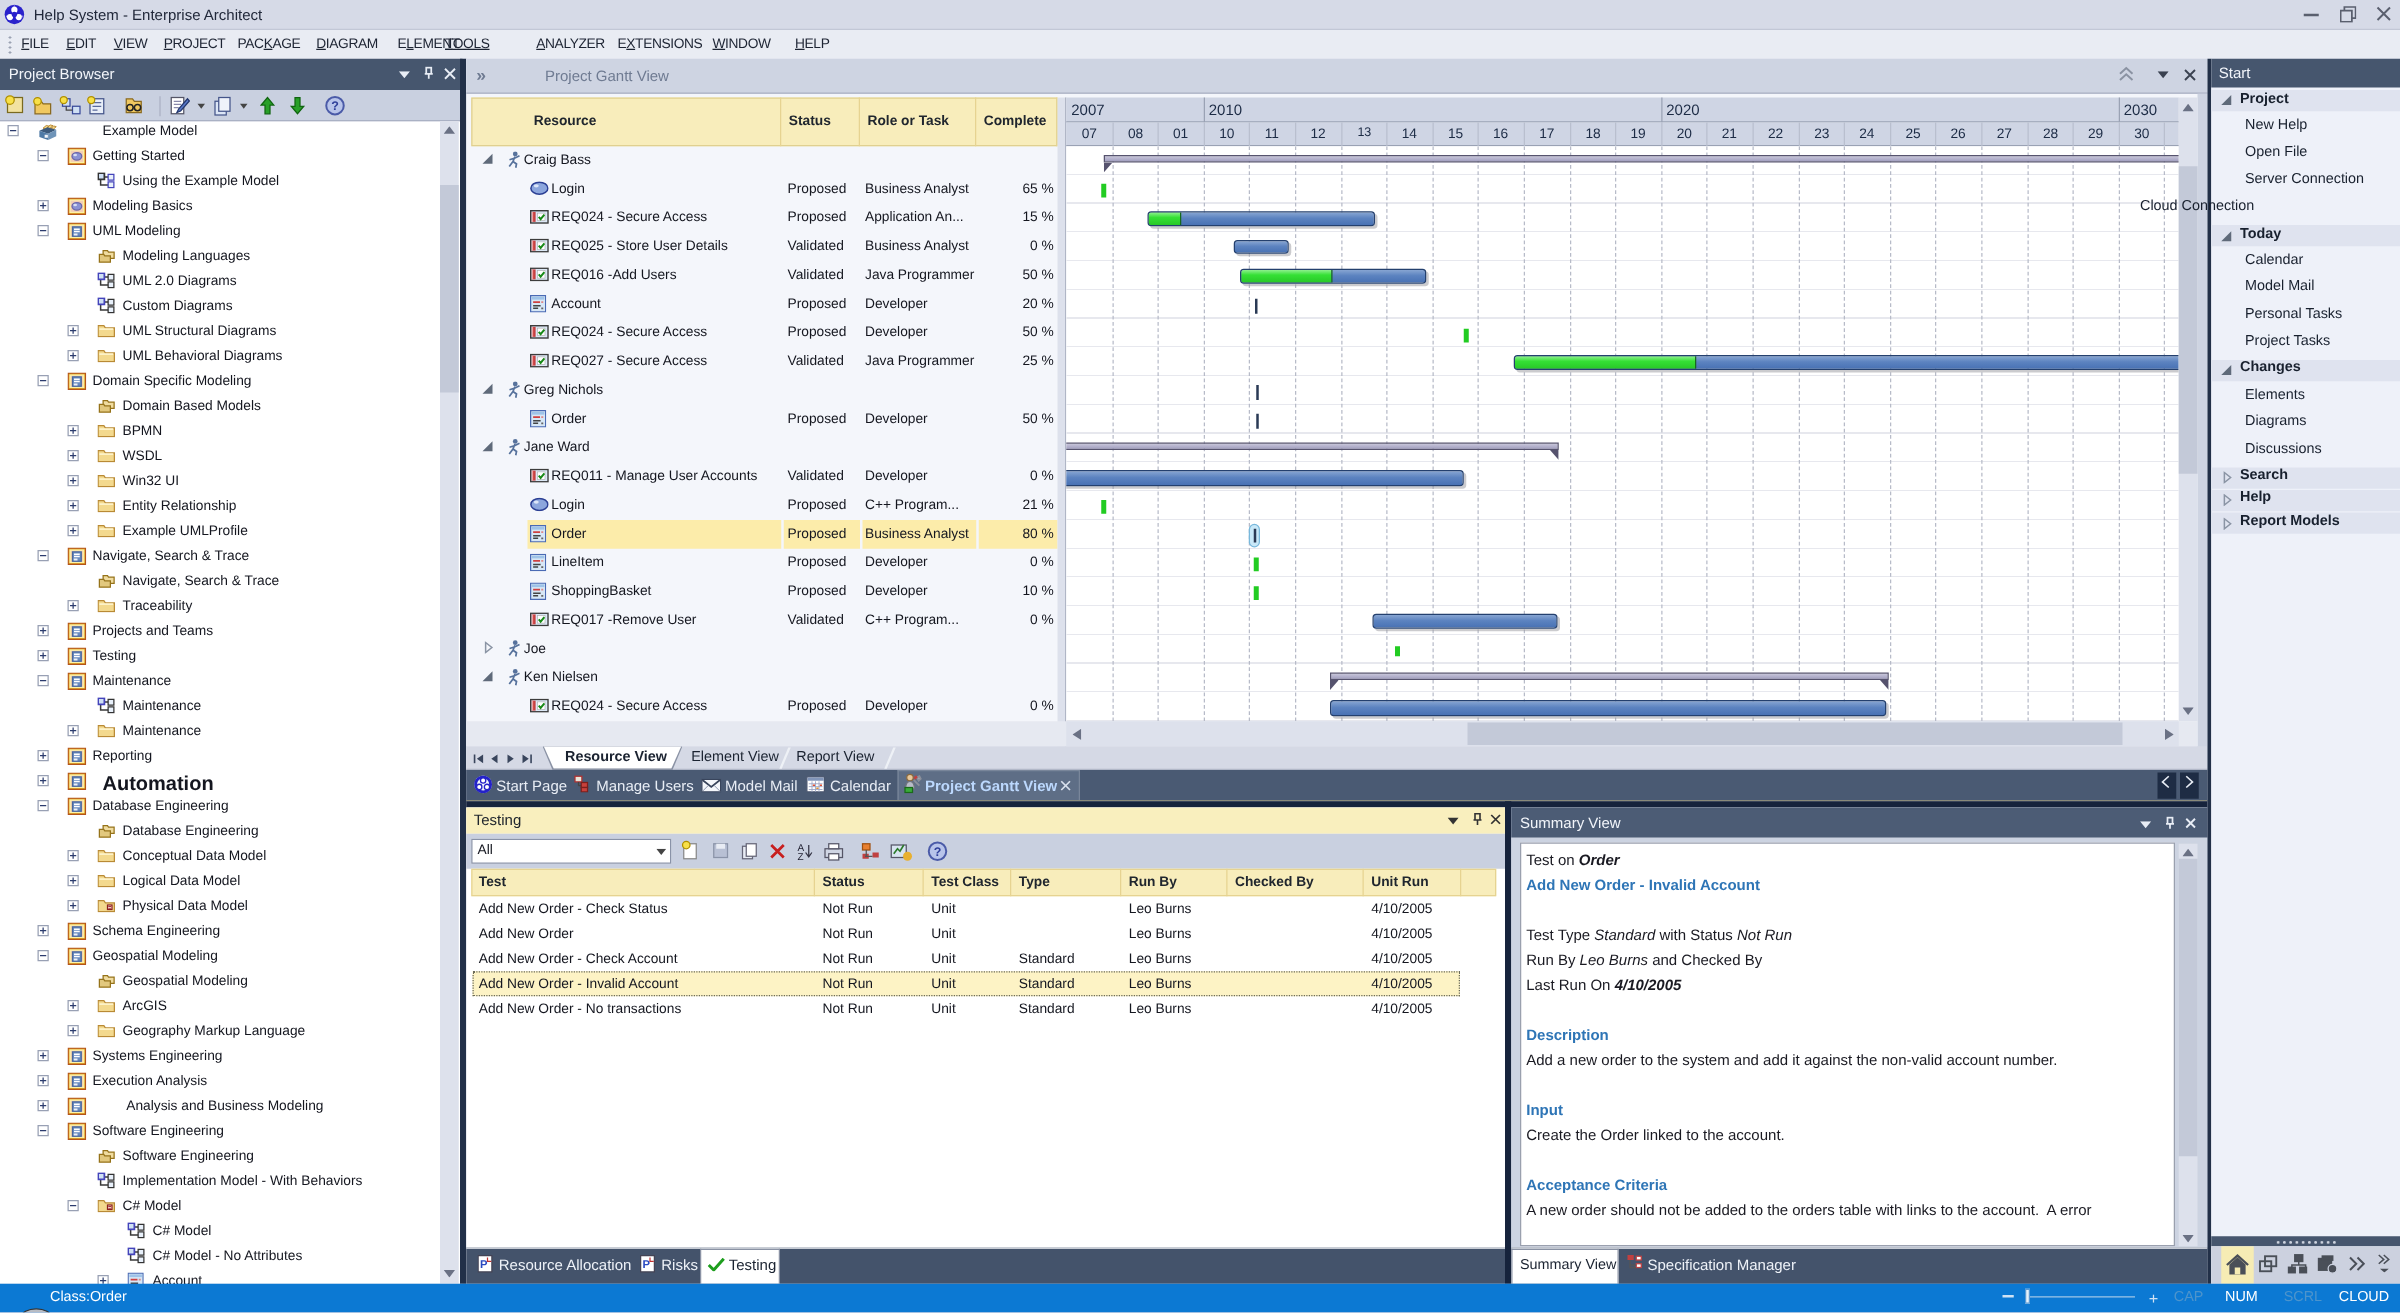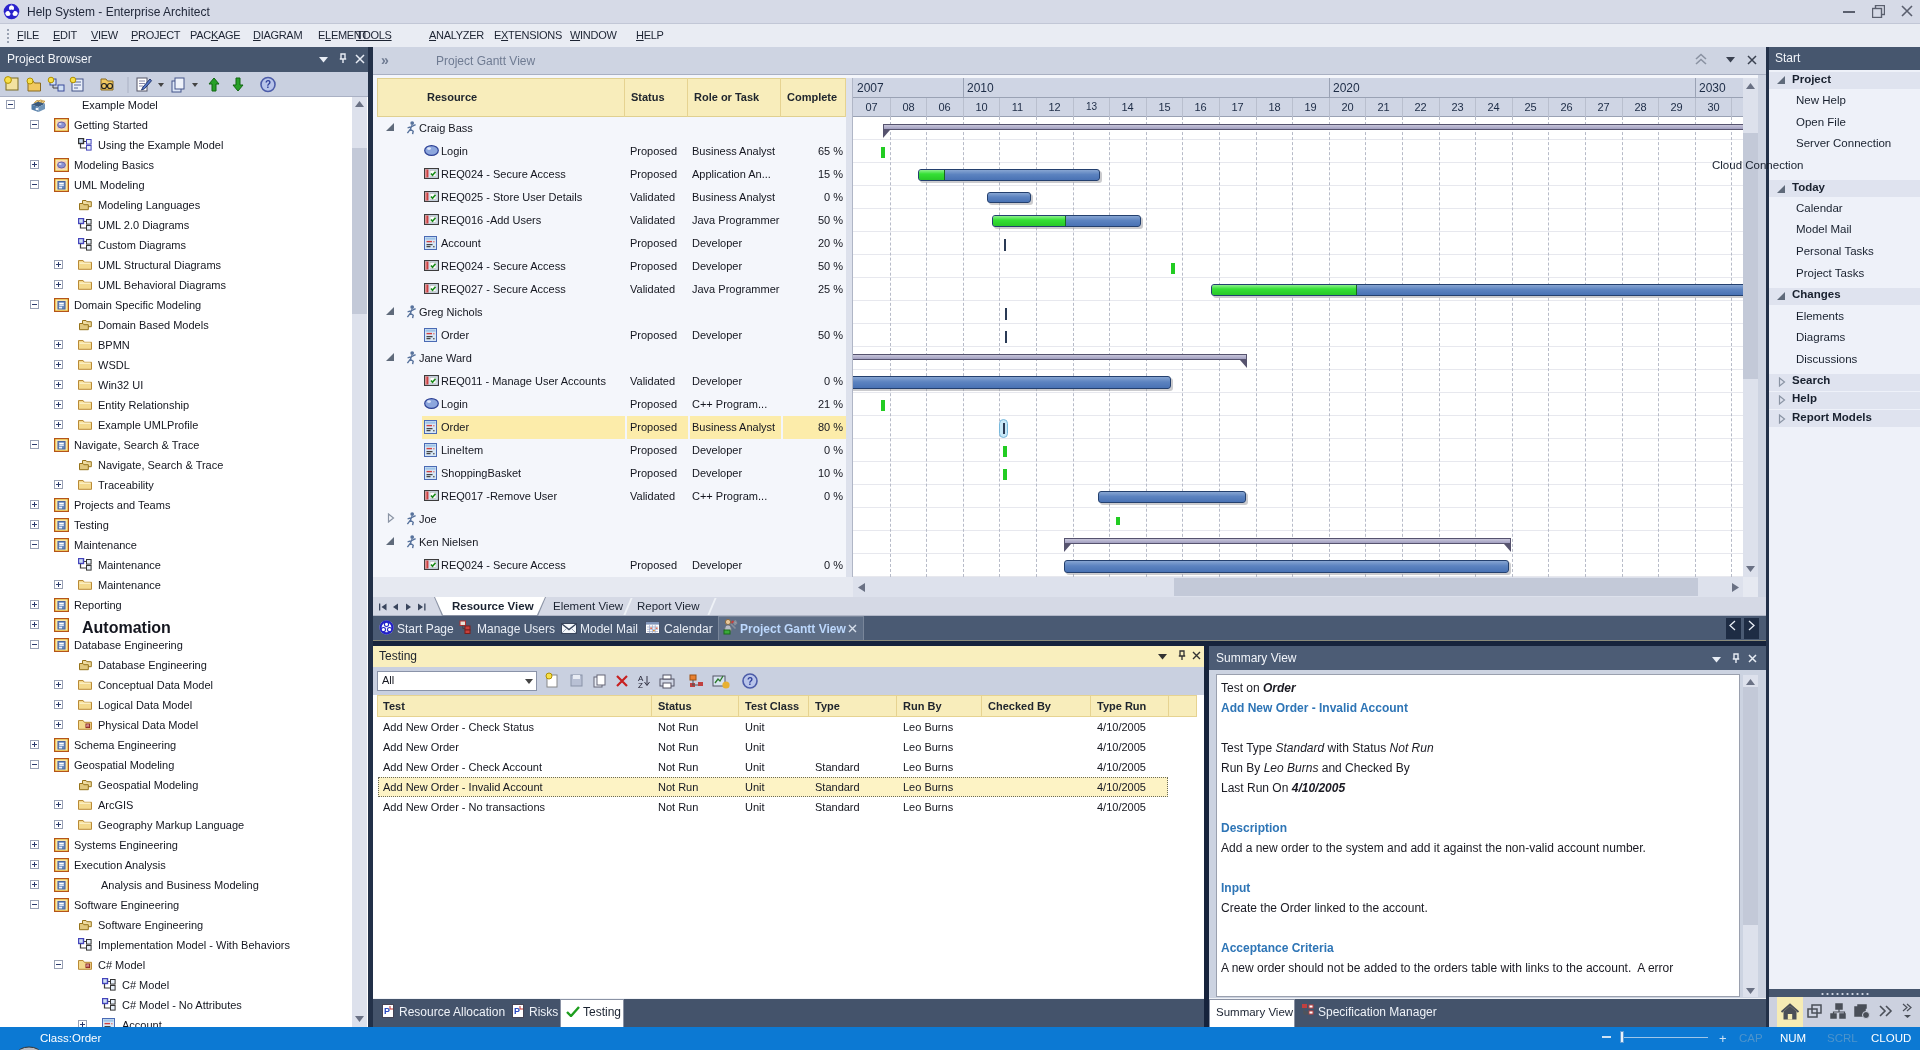--- a/index.html
+++ b/index.html
@@ -852,21 +852,21 @@
 <div class="abs" style="left:967px;top:81px;font-size:12px;color:#1c2b45;">2010</div>
 <div class="abs" style="left:1329px;top:78px;width:1px;height:20px;background:#9aa2b4;"></div>
 <div class="abs" style="left:1333px;top:81px;font-size:12px;color:#1c2b45;">2020</div>
 <div class="abs" style="left:1695px;top:78px;width:1px;height:20px;background:#9aa2b4;"></div>
 <div class="abs" style="left:1699px;top:81px;font-size:12px;color:#1c2b45;">2030</div>
 <div class="abs" style="left:853px;top:98px;width:890px;height:19px;background:#cfd5e4;border-bottom:1px solid #9aa2b4;"></div>
 <div class="abs" style="left:853px;top:101px;width:37px;font-size:11px;color:#1c2b45;text-align:center;">07</div>
 <div class="abs" style="left:890px;top:98px;width:1px;height:19px;background:#b9bfce;"></div>
 <div class="abs" style="left:890px;top:101px;width:37px;font-size:11px;color:#1c2b45;text-align:center;">08</div>
 <div class="abs" style="left:926px;top:98px;width:1px;height:19px;background:#b9bfce;"></div>
-<div class="abs" style="left:926px;top:101px;width:37px;font-size:11px;color:#1c2b45;text-align:center;">06</div>
+<div class="abs" style="left:926px;top:101px;width:37px;font-size:11px;color:#1c2b45;text-align:center;">01</div>
 <div class="abs" style="left:963px;top:98px;width:1px;height:19px;background:#b9bfce;"></div>
 <div class="abs" style="left:963px;top:101px;width:37px;font-size:11px;color:#1c2b45;text-align:center;">10</div>
 <div class="abs" style="left:999px;top:98px;width:1px;height:19px;background:#b9bfce;"></div>
 <div class="abs" style="left:999px;top:101px;width:37px;font-size:11px;color:#1c2b45;text-align:center;">11</div>
 <div class="abs" style="left:1036px;top:98px;width:1px;height:19px;background:#b9bfce;"></div>
 <div class="abs" style="left:1036px;top:101px;width:37px;font-size:11px;color:#1c2b45;text-align:center;">12</div>
 <div class="abs" style="left:1073px;top:98px;width:1px;height:19px;background:#b9bfce;"></div>
 <div class="abs" style="left:1073px;top:101px;width:37px;font-size:10px;color:#1c2b45;text-align:center;">13</div>
 <div class="abs" style="left:1109px;top:98px;width:1px;height:19px;background:#b9bfce;"></div>
 <div class="abs" style="left:1109px;top:101px;width:37px;font-size:11px;color:#1c2b45;text-align:center;">14</div>
@@ -1094,21 +1094,21 @@
 <div class="abs" style="left:658px;top:700px;font-size:11px;font-weight:bold;color:#20262e;">Status</div>
 <div class="abs" style="left:739px;top:695px;width:70px;height:22px;border-right:1px solid #e6d391;"></div>
 <div class="abs" style="left:745px;top:700px;font-size:11px;font-weight:bold;color:#20262e;">Test Class</div>
 <div class="abs" style="left:809px;top:695px;width:88px;height:22px;border-right:1px solid #e6d391;"></div>
 <div class="abs" style="left:815px;top:700px;font-size:11px;font-weight:bold;color:#20262e;">Type</div>
 <div class="abs" style="left:897px;top:695px;width:85px;height:22px;border-right:1px solid #e6d391;"></div>
 <div class="abs" style="left:903px;top:700px;font-size:11px;font-weight:bold;color:#20262e;">Run By</div>
 <div class="abs" style="left:982px;top:695px;width:109px;height:22px;border-right:1px solid #e6d391;"></div>
 <div class="abs" style="left:988px;top:700px;font-size:11px;font-weight:bold;color:#20262e;">Checked By</div>
 <div class="abs" style="left:1091px;top:695px;width:78px;height:22px;border-right:1px solid #e6d391;"></div>
-<div class="abs" style="left:1097px;top:700px;font-size:11px;font-weight:bold;color:#20262e;">Type Run</div>
+<div class="abs" style="left:1097px;top:700px;font-size:11px;font-weight:bold;color:#20262e;">Unit Run</div>
 <div class="abs" style="left:383px;top:721px;font-size:11px;color:#14161f;white-space:nowrap;">Add New Order - Check Status</div>
 <div class="abs" style="left:658px;top:721px;font-size:11px;color:#14161f;white-space:nowrap;">Not Run</div>
 <div class="abs" style="left:745px;top:721px;font-size:11px;color:#14161f;white-space:nowrap;">Unit</div>
 <div class="abs" style="left:903px;top:721px;font-size:11px;color:#14161f;white-space:nowrap;">Leo Burns</div>
 <div class="abs" style="left:1097px;top:721px;font-size:11px;color:#14161f;white-space:nowrap;">4/10/2005</div>
 <div class="abs" style="left:383px;top:741px;font-size:11px;color:#14161f;white-space:nowrap;">Add New Order</div>
 <div class="abs" style="left:658px;top:741px;font-size:11px;color:#14161f;white-space:nowrap;">Not Run</div>
 <div class="abs" style="left:745px;top:741px;font-size:11px;color:#14161f;white-space:nowrap;">Unit</div>
 <div class="abs" style="left:903px;top:741px;font-size:11px;color:#14161f;white-space:nowrap;">Leo Burns</div>
 <div class="abs" style="left:1097px;top:741px;font-size:11px;color:#14161f;white-space:nowrap;">4/10/2005</div>

